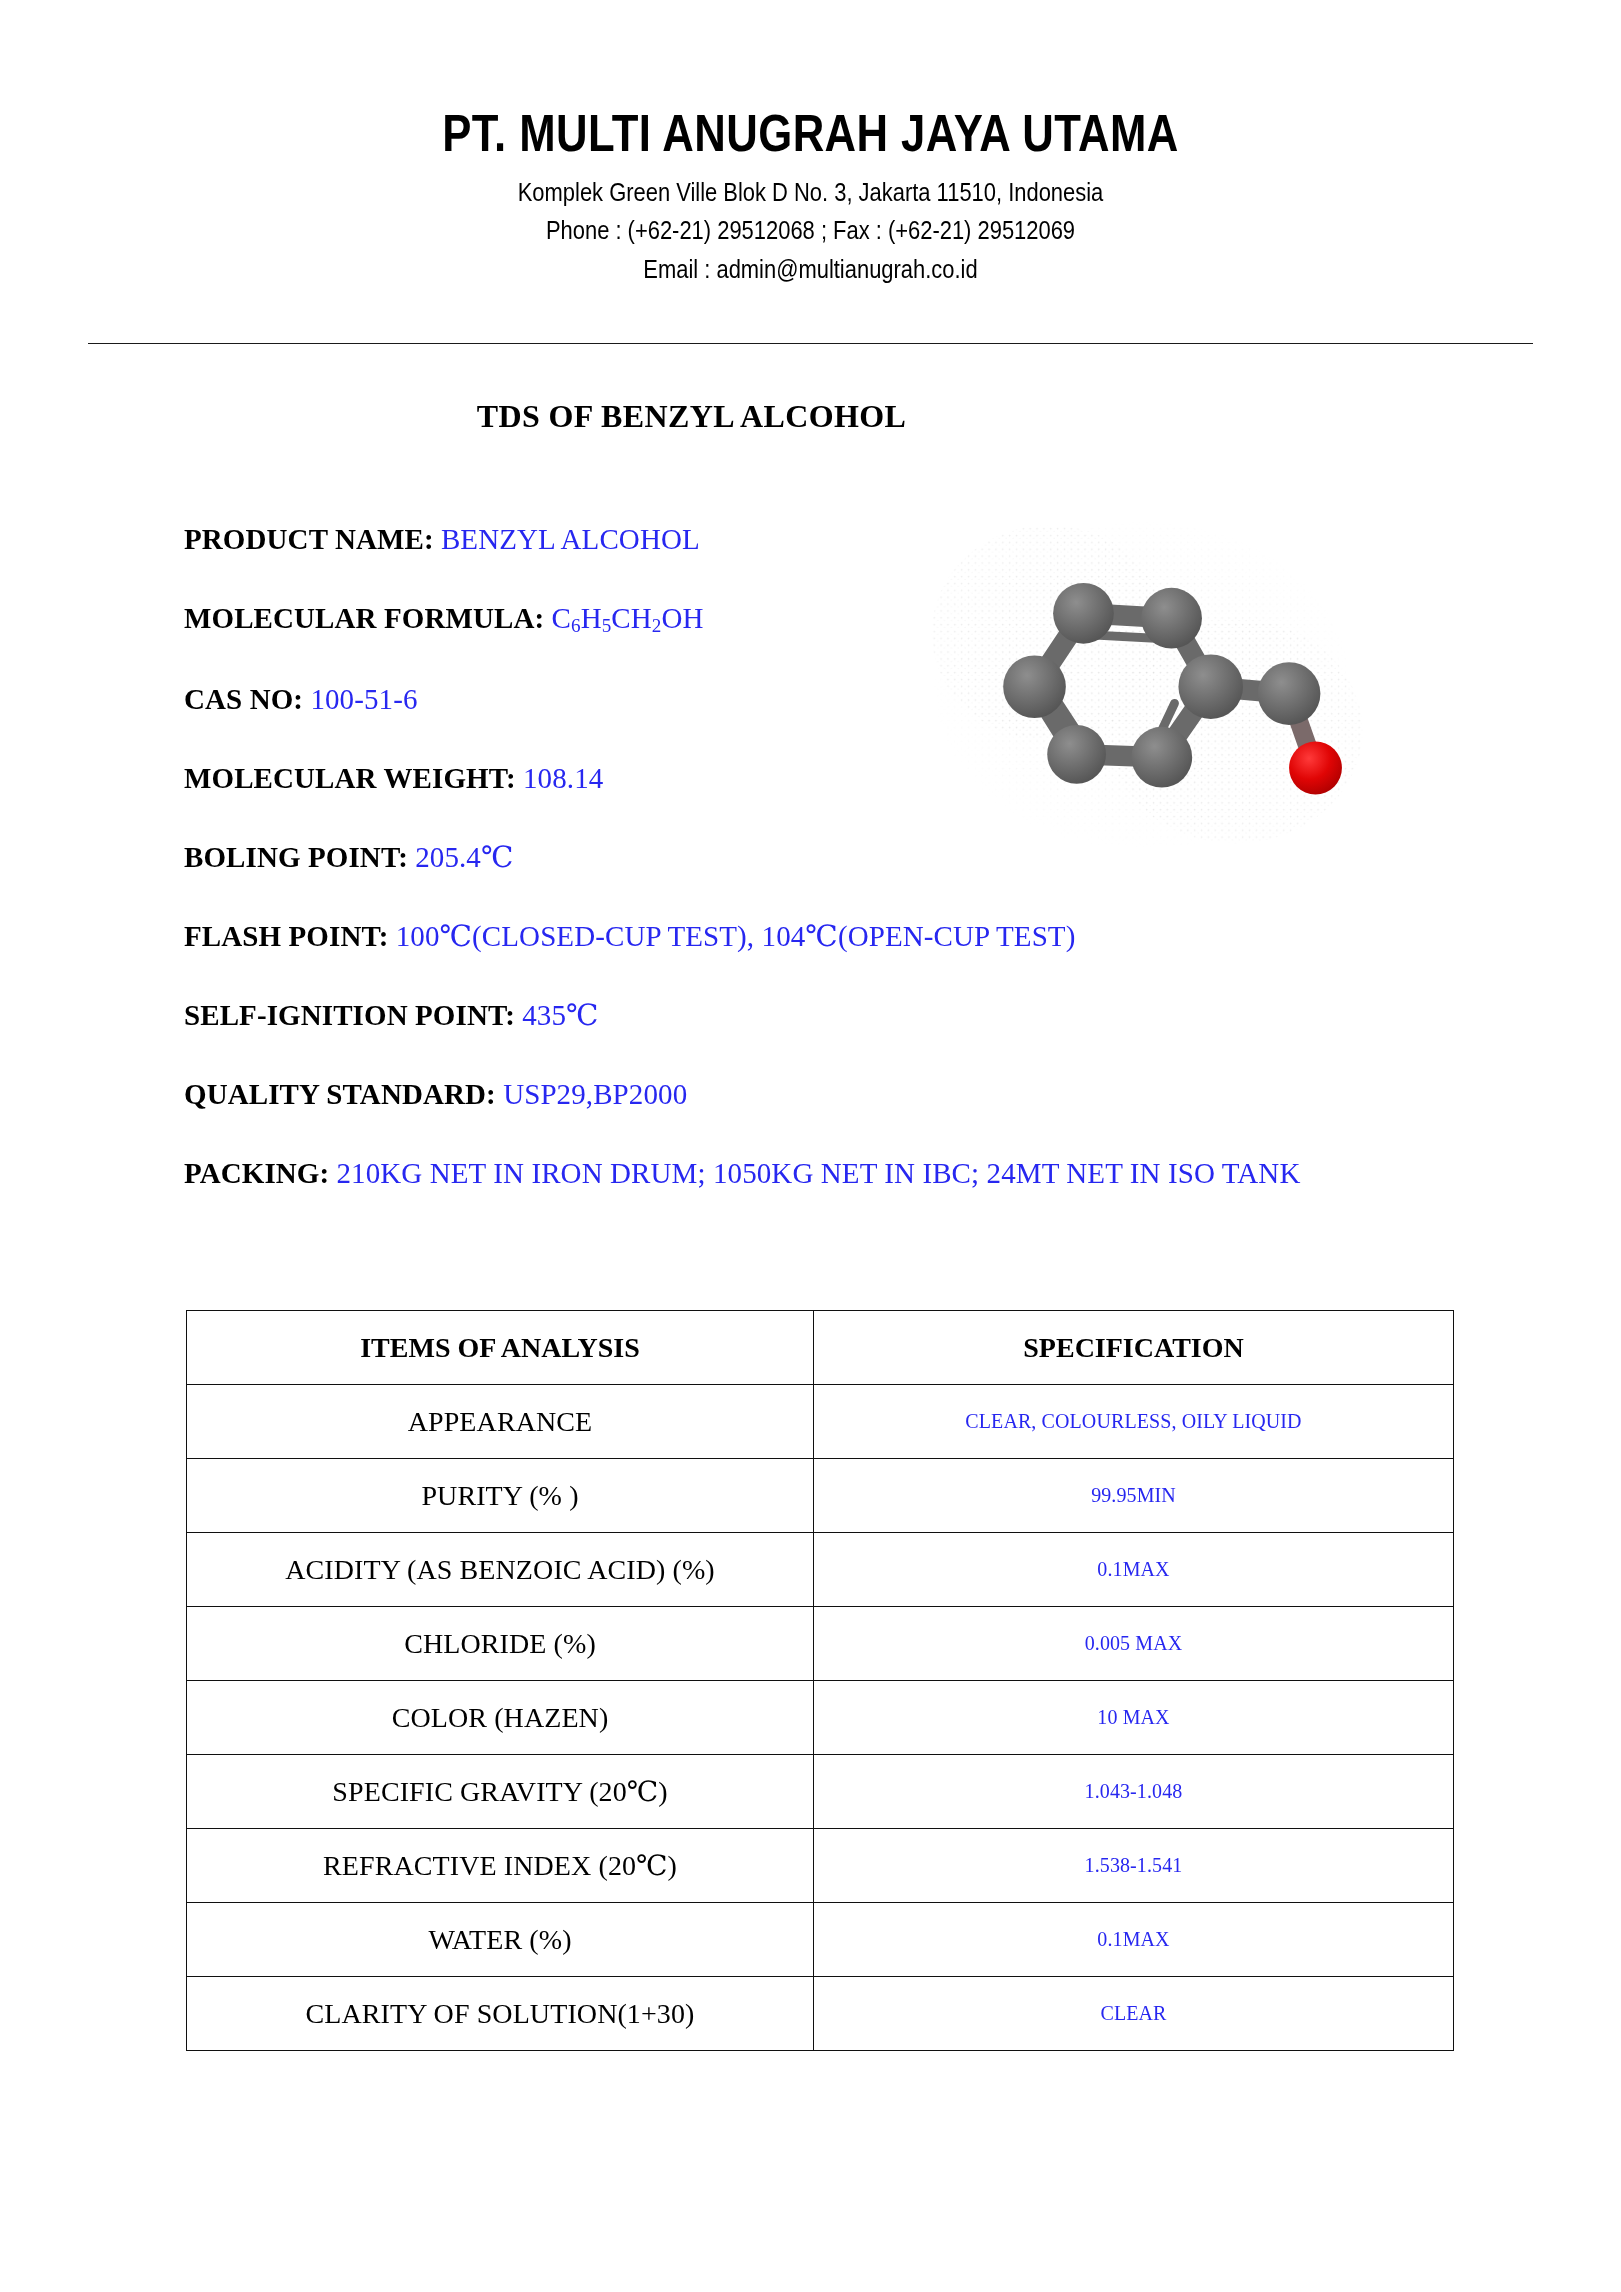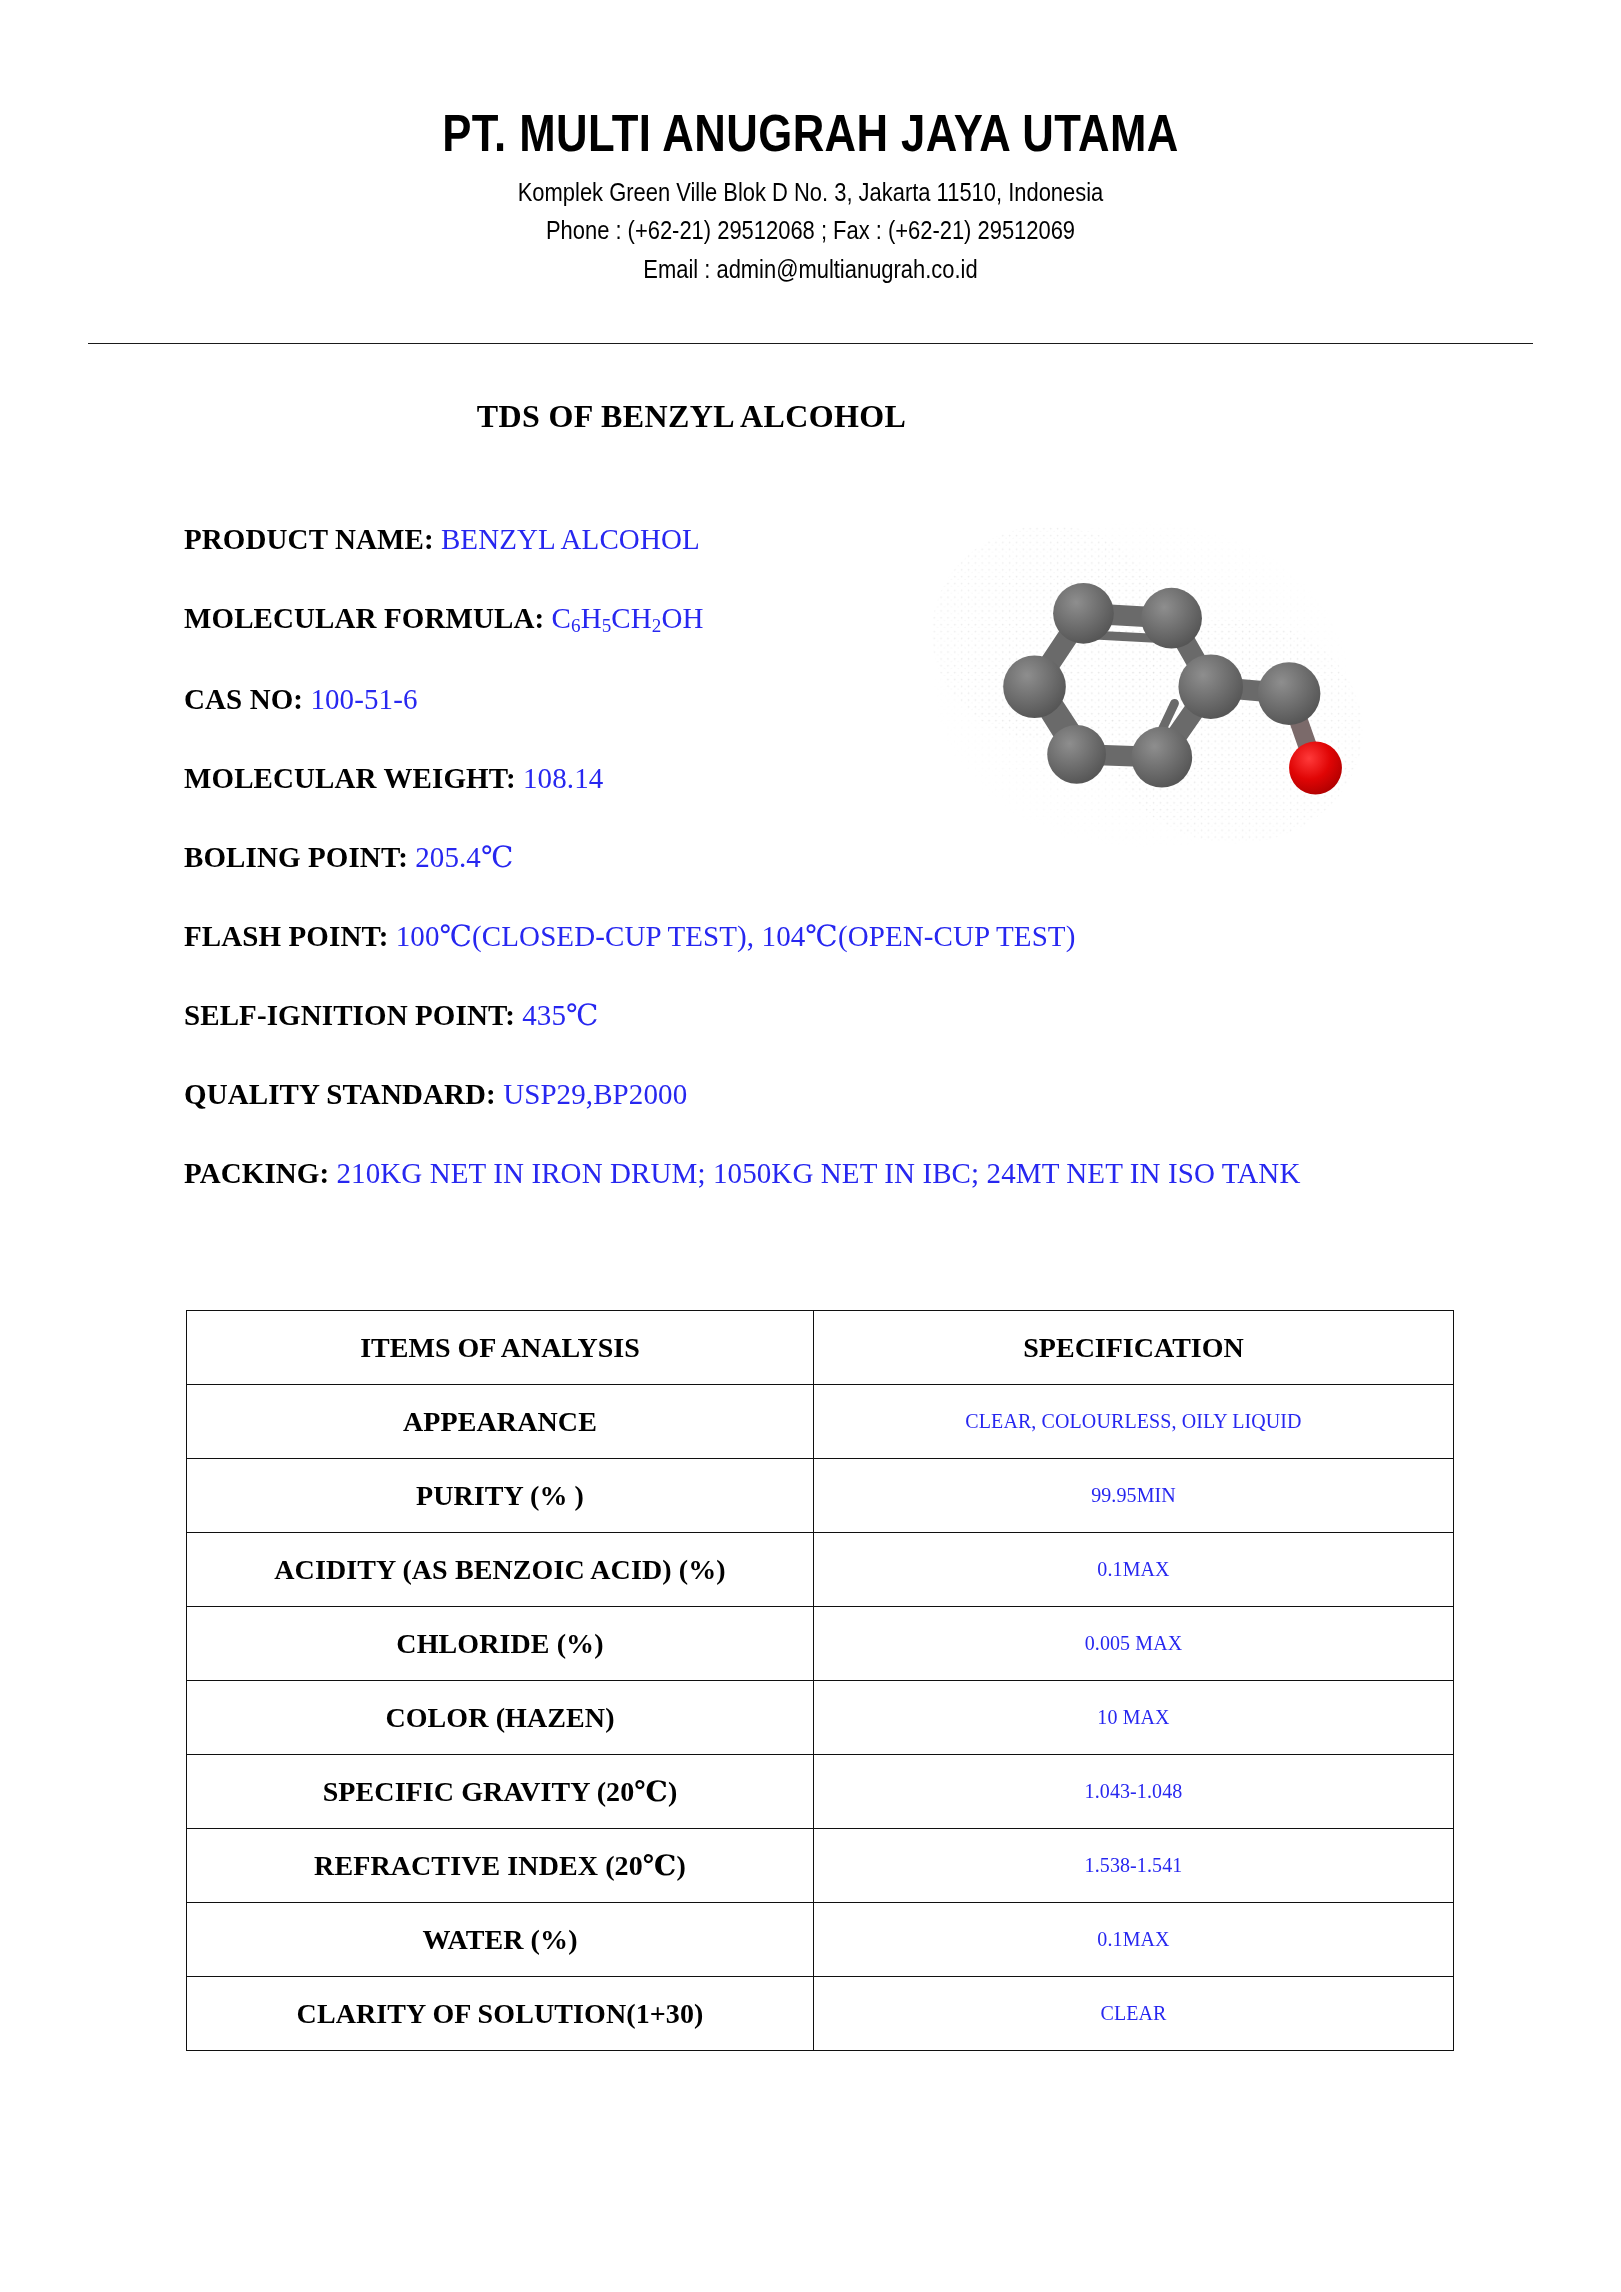--- a/index.html
+++ b/index.html
@@ -121,21 +121,21 @@
     padding: 0;
     height: 73px;
   }
   .spec-table th {
     font-weight: bold;
     font-size: 28px;
   }
   .col-item { width: 627px; }
   .col-spec { width: 640px; }
   .cell-item {
-    font-weight: bold;
+    font-weight: normal;
     font-size: 28px;
     letter-spacing: 0.1px;
   }
   .cell-spec {
     color: #2727f0;
     font-size: 20px;
     letter-spacing: 0.1px;
   }
 </style>
 </head>

